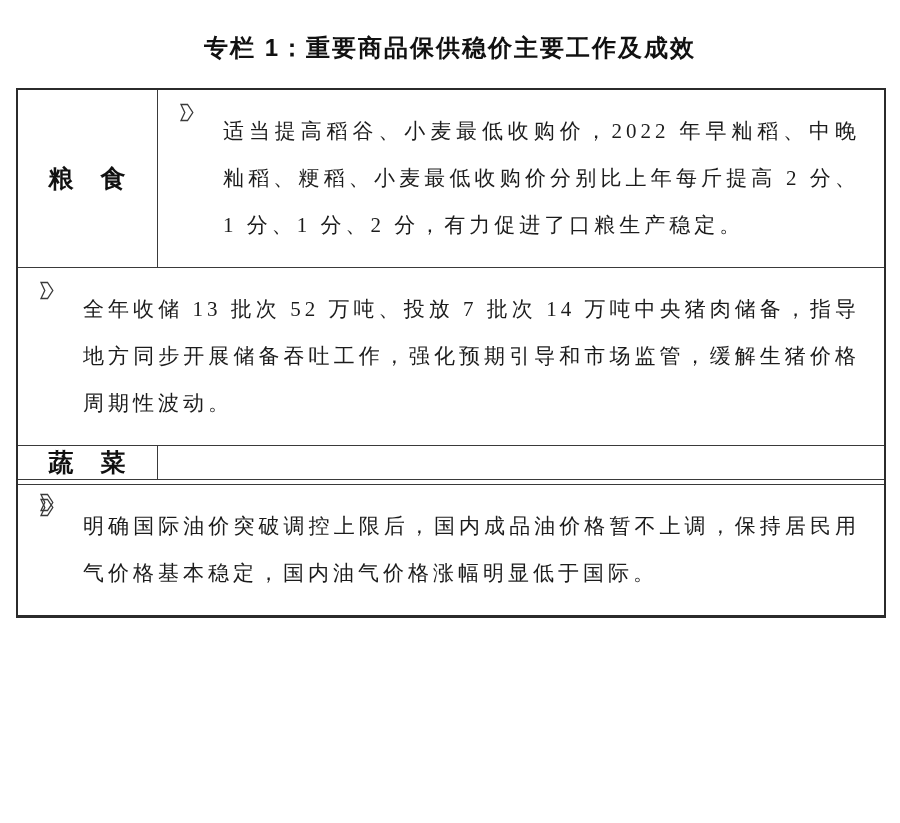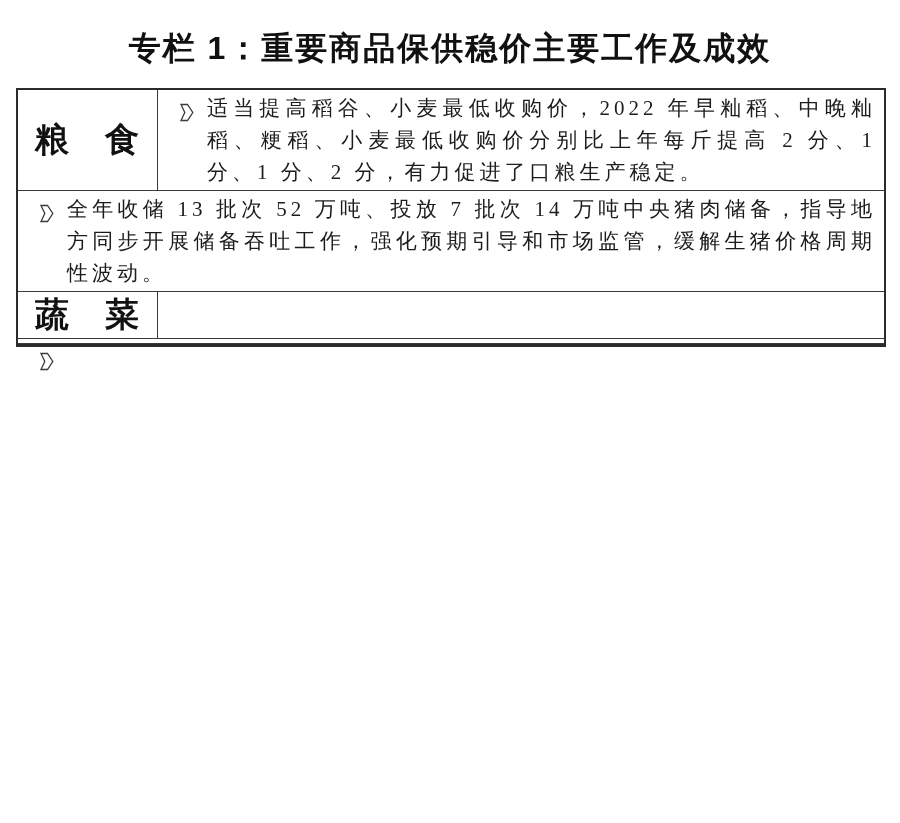--- a/index.html
+++ b/index.html
@@ -18,21 +18,21 @@
   .page {
     width: 100%;
     height: 100%;
     box-sizing: border-box;
   }
   .title {
     margin: 30px 20px 0 20px;
     text-align: center;
     font-family: "Liberation Sans", "DejaVu Sans", sans-serif;
     font-weight: bold;
-    font-size: 32px;
+    font-size: 24px;
     line-height: 36px;
     letter-spacing: 2px;
     color: #111111;
   }
   .box-table {
     margin: 22px 14px 0 16px;
     border: 2px solid #2b2b2b;
     border-bottom-width: 3px;
     background: #ffffff;
   }
@@ -48,21 +48,21 @@
     flex: 0 0 140px;
     border-right: 1px solid #3a3a3a;
     display: flex;
     align-items: center;
     justify-content: center;
     box-sizing: border-box;
   }
   .label {
     font-family: "Liberation Sans", "DejaVu Sans", sans-serif;
     font-weight: bold;
-    font-size: 34px;
+    font-size: 25px;
     letter-spacing: 1px;
     color: #111111;
     white-space: nowrap;
   }
   .content-cell {
     flex: 1 1 auto;
     position: relative;
     box-sizing: border-box;
     padding: 2px 8px 2px 49px;
   }
@@ -71,23 +71,23 @@
     left: 20px;
     top: 12px;
     width: 17px;
     height: 21px;
     display: inline-block;
   }
   .bullet svg {
     display: block;
   }
   .text {
-    margin: 0;
+    margin: 16px;
     font-size: 21px;
-    line-height: 32px;
+    line-height: 47px;
     letter-spacing: 4px;
     text-align: justify;
     text-justify: inter-character;
     color: #1c1c1c;
   }
 </style>
 </head>
 <body>
 
 <div class="page">
@@ -128,15 +128,23 @@
     <div class="content-cell">
       <span class="bullet">
         <svg width="17" height="21" viewBox="0 0 17 21" xmlns="http://www.w3.org/2000/svg">
           <path d="M3 2.5 H9.5 L14.8 10.5 L9.5 18.5 H3 L6.8 10.5 Z" fill="none" stroke="#3a3a3a" stroke-width="1.3" stroke-linejoin="miter"></path>
         </svg>
       </span>
     </div>
   </div>
 
   <div class="row">
+    <div class="content-cell">
+      <span class="bullet">
+        <svg width="17" height="21" viewBox="0 0 17 21" xmlns="http://www.w3.org/2000/svg">
+          <path d="M3 2.5 H9.5 L14.8 10.5 L9.5 18.5 H3 L6.8 10.5 Z" fill="none" stroke="#3a3a3a" stroke-width="1.3" stroke-linejoin="miter"></path>
+        </svg>
+      </span>
+      <p class="text">明确国际油价突破调控上限后，国内成品油价格暂不上调，保持居民用气价格基本稳定，国内油气价格涨幅明显低于国际。</p>
+    </div>
   </div>
 </div>
 </div>
 
 </body></html>

